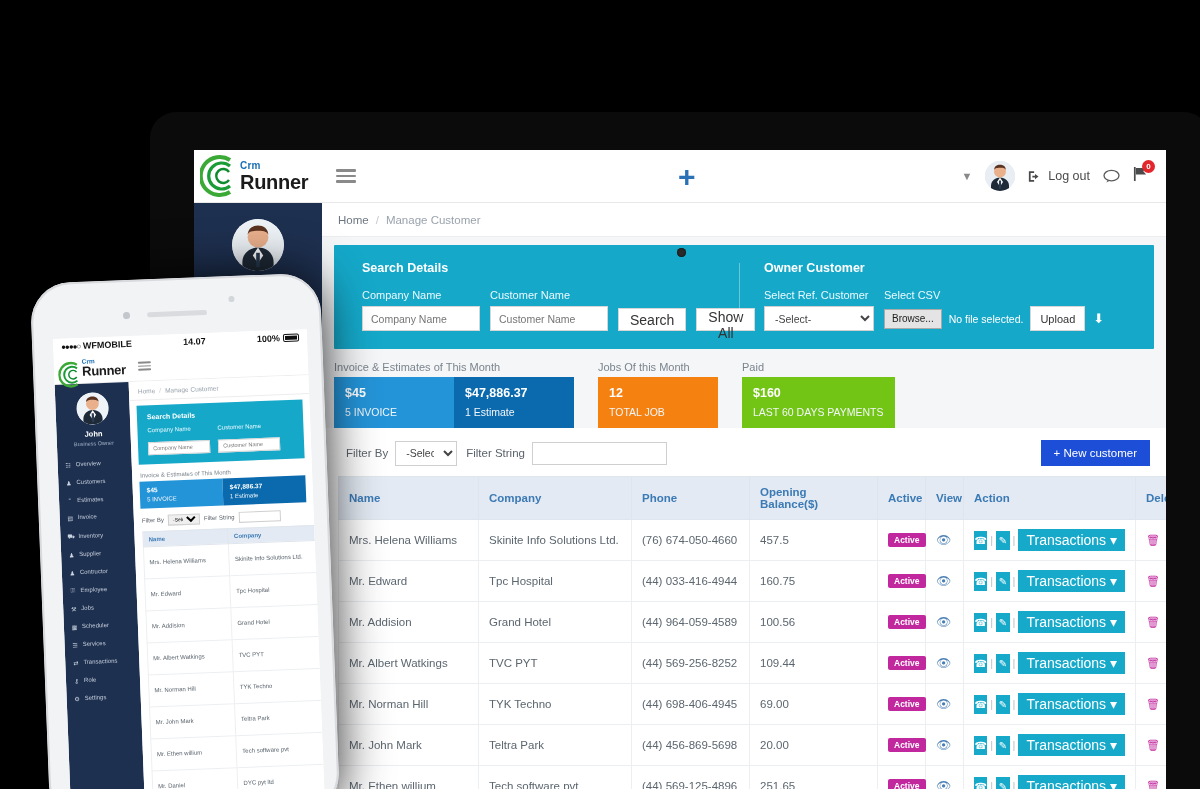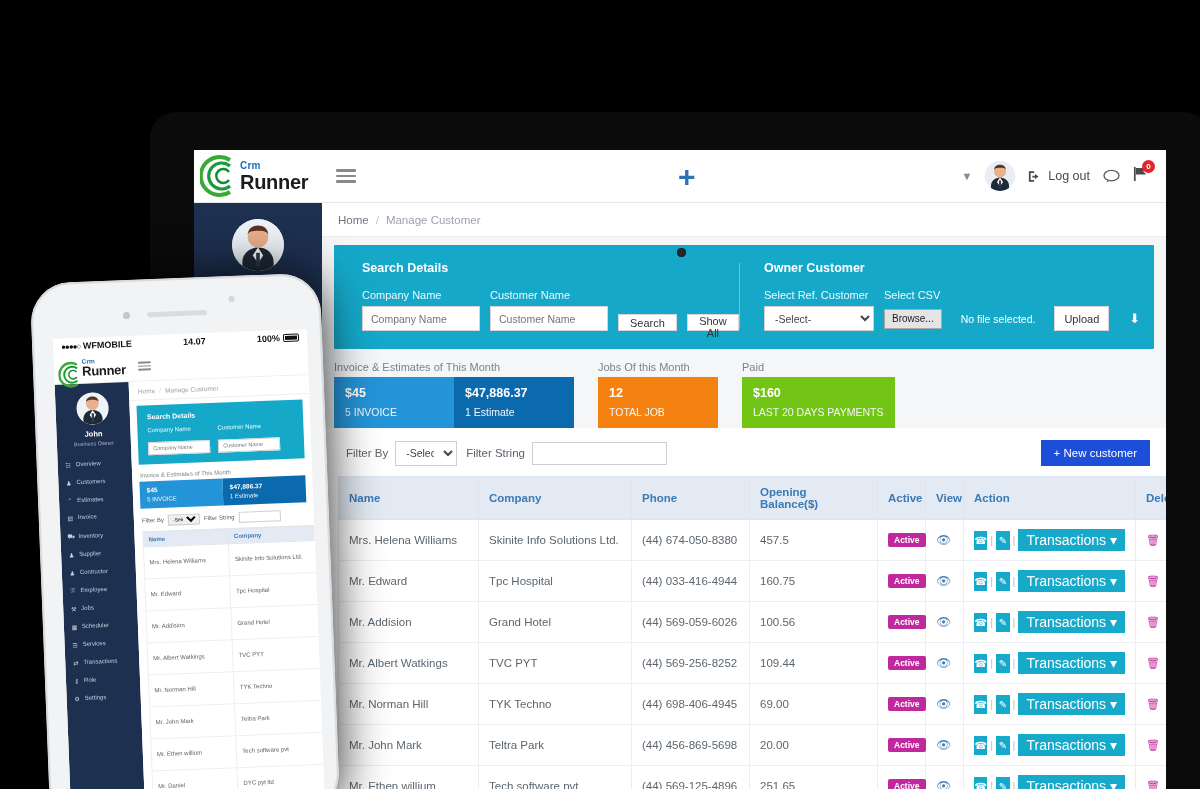--- a/index.html
+++ b/index.html
@@ -74,25 +74,25 @@
   .search-panel { background:#15a8c9; display:flex; padding:16px 0 18px 0; border-radius:1px; }
   .sp-left { padding-left:28px; flex:none; width:405px; }
   .sp-divider { width:1px; background:rgba(255,255,255,.35); margin:2px 0; }
   .sp-right { padding-left:24px; flex:1; }
   .sp-title { color:#fff; font-size:12.5px; font-weight:bold; margin-bottom:14px; }
   .sp-row { display:flex; align-items:flex-end; gap:10px; }
   .fld { display:flex; flex-direction:column; }
   .fld-label { color:#eafaff; font-size:11px; margin-bottom:5px; }
   .txt-input { width:118px; height:25px; border:1px solid #d6d6d6; background:#fff;
                font-size:10.5px; color:#a9a9a9; padding:0 8px; font-family:inherit; }
-  .btn-white { height:17px; background:#fff; border:1px solid #d6d6d6; font-size:11px;
+  .btn-white { height:23px; background:#fff; border:1px solid #d6d6d6; font-size:14px;
                color:#333; padding:0 11px; font-family:inherit; cursor:pointer; }
   .sel { width:110px; height:25px; border:1px solid #cfcfcf; background:#fff; font-size:10.5px;
          color:#444; padding:0 6px; font-family:inherit; }
-  .file-row { display:flex; align-items:center; gap:12px; }
+  .file-row { display:flex; align-items:center; gap:0; }
   .browse-btn { height:20px; background:#e4e4e4; border:1px solid #a9a9a9; font-size:10px;
                 padding:0 7px; color:#1c1c1c; font-family:inherit; cursor:pointer;}
   .nofile { font-size:10.5px; color:#fff; margin-left:7px; }
   .upload-btn { height:25px; background:#fff; border:1px solid #d6d6d6; font-size:11px;
                 color:#333; padding:0 9px; margin-left:7px; font-family:inherit; cursor:pointer;}
   .up-ico { color:#fff; margin-left:8px; font-size:13px; }
 
   
   .stats { display:flex; gap:0; padding:12px 12px 0 12px; background:#f4f6f8; }
   .stat-group { padding-right:24px; }
@@ -395,21 +395,21 @@
                     <div class="stat-v">12</div>
                     <div class="stat-l">TOTAL JOB</div>
                   </div>
                 </div>
               </div>
               <div class="stat-group">
                 <div class="stat-cap">Paid</div>
                 <div class="stat-bars">
                   <div class="stat-cell" style="background:#72c415">
                     <div class="stat-v">$160</div>
-                    <div class="stat-l">LAST 20 DAYS PAYMENTS</div>
+                    <div class="stat-l">LAST 60 DAYS PAYMENTS</div>
                   </div>
                 </div>
               </div>
             </div>
 
           <div class="filter-row">
             <span class="filter-lab">Filter By</span>
             <select class="sel" style="width:62px;margin-right:9px;">
               <option>-Select-</option>
             </select>
@@ -442,21 +442,21 @@
                     <th>Active</th>
                     <th>View</th>
                     <th>Action</th>
                     <th>Delete</th>
                   </tr>
                 </thead>
               <tbody id="tbody">
                   <tr>
                     <td>Mrs. Helena Williams</td>
                     <td>Skinite Info Solutions Ltd.</td>
-                    <td>(44) 674-050-8380</td>
+                    <td>(76) 674-050-4660</td>
                     <td>457.5</td>
                     <td><span class="pill">Active</span></td>
                     <td><span class="eye">👁</span></td>
                     <td>
                       <div class="act">
                         <button class="sq-btn">☎</button>
                         <span class="pipe">|</span>
                         <button class="sq-btn">✎</button>
                         <span class="pipe">|</span>
                         <button class="trans-btn"><span>Transactions</span> <span>▾</span></button>
@@ -478,21 +478,21 @@
                         <button class="sq-btn">✎</button>
                         <span class="pipe">|</span>
                         <button class="trans-btn"><span>Transactions</span> <span>▾</span></button>
                       </div>
                     </td>
                     <td><span class="trash">🗑</span></td>
                   </tr>
                   <tr>
                     <td>Mr. Addision</td>
                     <td>Grand Hotel</td>
-                    <td>(44) 569-059-6026</td>
+                    <td>(44) 964-059-4589</td>
                     <td>100.56</td>
                     <td><span class="pill">Active</span></td>
                     <td><span class="eye">👁</span></td>
                     <td>
                       <div class="act">
                         <button class="sq-btn">☎</button>
                         <span class="pipe">|</span>
                         <button class="sq-btn">✎</button>
                         <span class="pipe">|</span>
                         <button class="trans-btn"><span>Transactions</span> <span>▾</span></button>

